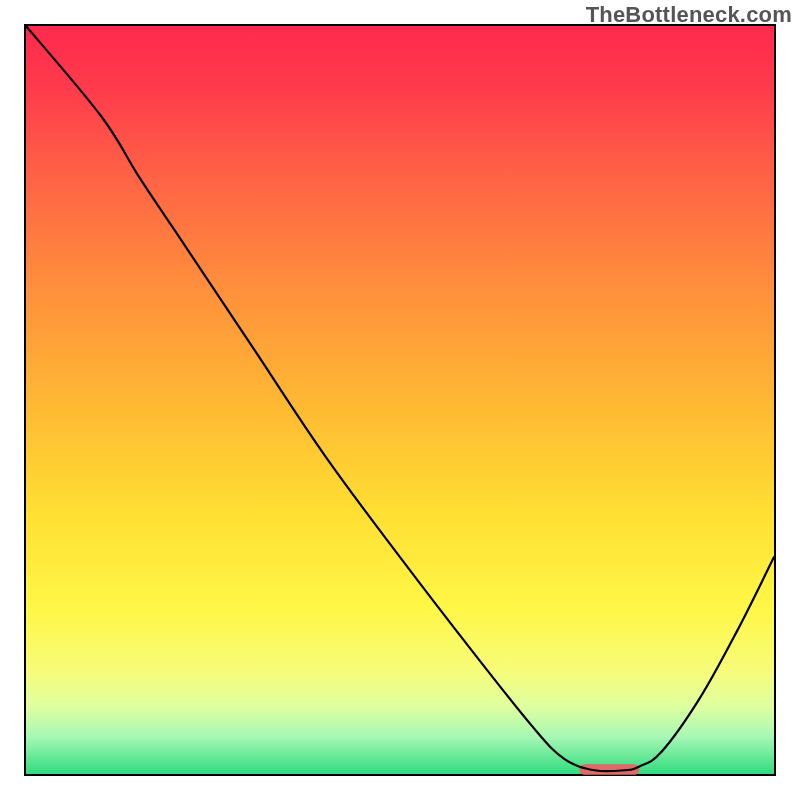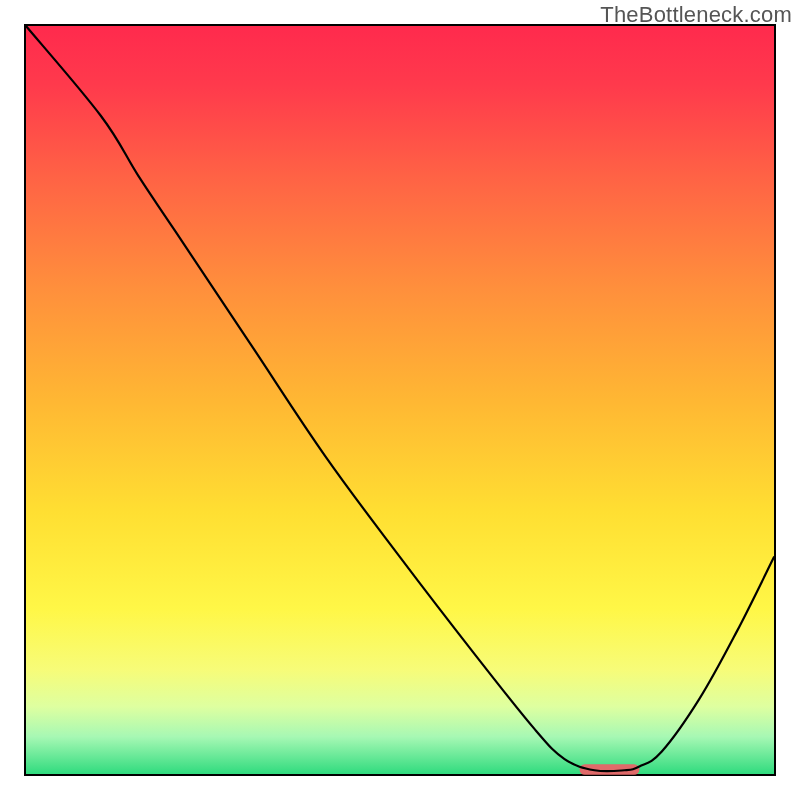--- a/index.html
+++ b/index.html
@@ -14,21 +14,21 @@
   .container {
     position: relative;
     width: 800px;
     height: 800px;
   }
   .watermark {
     position: absolute;
     top: 2px;
     right: 8px;
     font-size: 22px;
-    font-weight: 400;
+    font-weight: 700;
     color: #555555;
     letter-spacing: 0.2px;
     user-select: none;
   }
   .plot-area {
     position: absolute;
     left: 24px;
     top: 24px;
     width: 752px;
     height: 752px;

